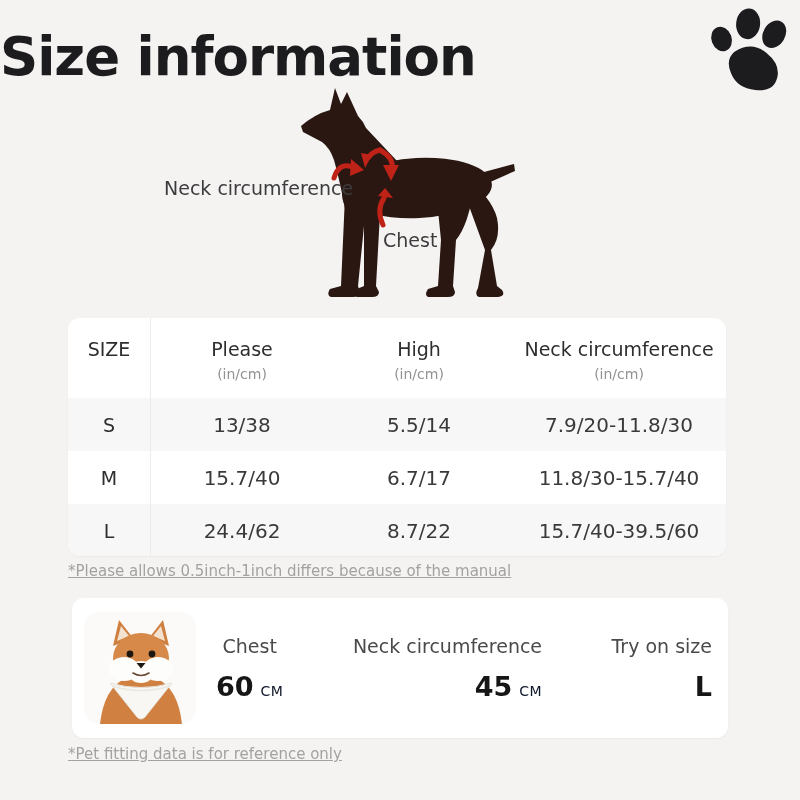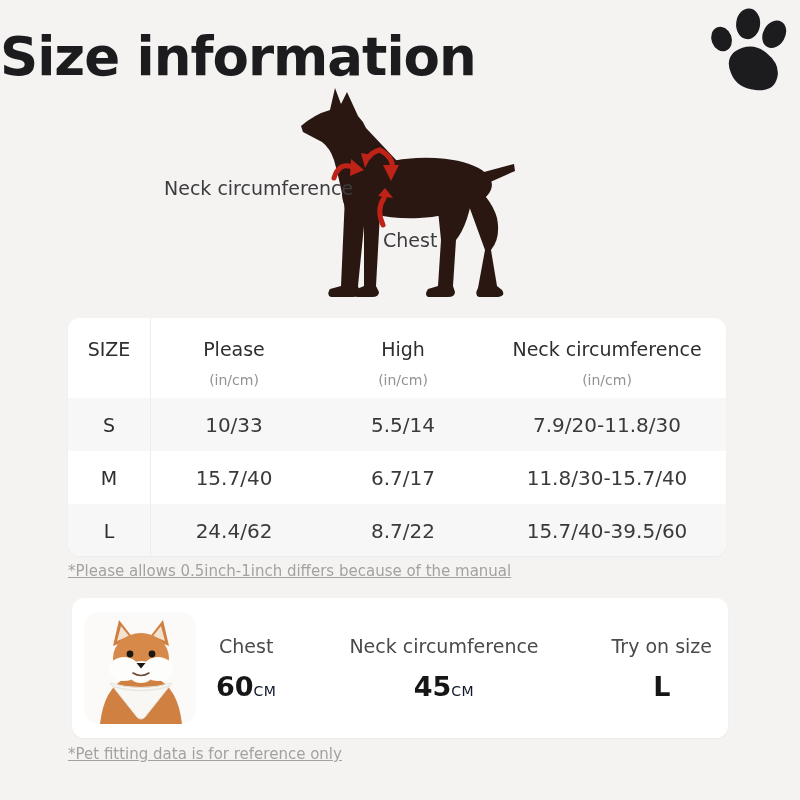--- a/index.html
+++ b/index.html
@@ -15,44 +15,44 @@
   .paw{width:100px;height:96px;margin-left:6px;transform:rotate(14deg) translateY(-2px);}
   
   .dog-svg{position:absolute;left:288px;top:86px;width:230px;height:216px;}
   .diagram-label{position:absolute;font-size:19px;color:#3c3c3e;}
   .label-neck{left:164px;top:177px;}
   .label-chest{left:383px;top:229px;}
   
   .table-card{position:absolute;left:68px;top:318px;width:658px;height:238px;
     background:#ffffff;border-radius:12px;box-shadow:0 1px 2px rgba(0,0,0,.04);
     overflow:hidden;}
-  .t-row{display:grid;grid-template-columns:82px 168px 170px 1fr;align-items:center;}
+  .t-row{display:grid;grid-template-columns:82px 168px 170px 1fr;align-items:center;gap:8px;}
   .t-head{height:80px;align-items:start;}
   .t-data{height:53px;}
   .t-data.striped{background:#f7f7f7;}
   .t-cell{text-align:center;}
   .t-head .t-cell{padding-top:20px;}
   .h-main{font-size:19px;color:#2e2e30;}
-  .h-sub{font-size:14px;color:#929292;margin-top:12px;}
+  .h-sub{font-size:14px;color:#929292;margin-top:6px;}
   .c-size{font-size:19px;color:#2e2e30;}
   .c-val{font-size:20px;color:#3a3a3c;}
   .v-divider{position:absolute;left:82px;top:0;bottom:0;width:1px;background:#ececec;}
   
   .footnote{position:absolute;font-size:15px;color:#a3a2a0;text-decoration:underline;}
   .footnote-1{left:68px;top:562px;}
   .footnote-2{left:68px;top:745px;}
   
   .fit-card{position:absolute;left:72px;top:598px;width:656px;height:140px;
     background:#ffffff;border-radius:12px;box-shadow:0 1px 2px rgba(0,0,0,.04);
     display:flex;align-items:center;padding:0 14px 0 12px;box-sizing:border-box;}
   .fit-photo{width:112px;height:112px;border-radius:14px;overflow:hidden;flex:none;}
   .fit-stats{flex:1;display:flex;justify-content:space-between;margin-left:20px;padding-right:2px;}
   .stat{text-align:center;}
   .stat-label{font-size:19px;color:#4a4a4c;}
-  .stat-value-row{margin-top:14px;display:flex;justify-content:center;align-items:baseline;}
+  .stat-value-row{margin-top:14px;display:flex;justify-content:flex-end;align-items:baseline;gap:7px;}
   .stat-value{font-size:27px;font-weight:700;color:#161616;}
   .stat-unit{font-size:14px;color:#0f172a;letter-spacing:.5px;}
 </style>
 </head>
 <body>
 
 <div class="page">
 
   <div class="header">
     <span class="title">Size information</span>
@@ -115,21 +115,21 @@
         <div class="h-sub">(in/cm)</div>
       </div>
       <div class="t-cell">
         <div class="h-main">Neck circumference</div>
         <div class="h-sub">(in/cm)</div>
       </div>
     </div>
 
     <div class="t-row t-data striped">
       <div class="t-cell c-size">S</div>
-      <div class="t-cell c-val">10/33</div>
+      <div class="t-cell c-val">13/38</div>
       <div class="t-cell c-val">5.5/14</div>
       <div class="t-cell c-val">7.9/20-11.8/30</div>
     </div>
     <div class="t-row t-data">
       <div class="t-cell c-size">M</div>
       <div class="t-cell c-val">15.7/40</div>
       <div class="t-cell c-val">6.7/17</div>
       <div class="t-cell c-val">11.8/30-15.7/40</div>
     </div>
     <div class="t-row t-data striped">

